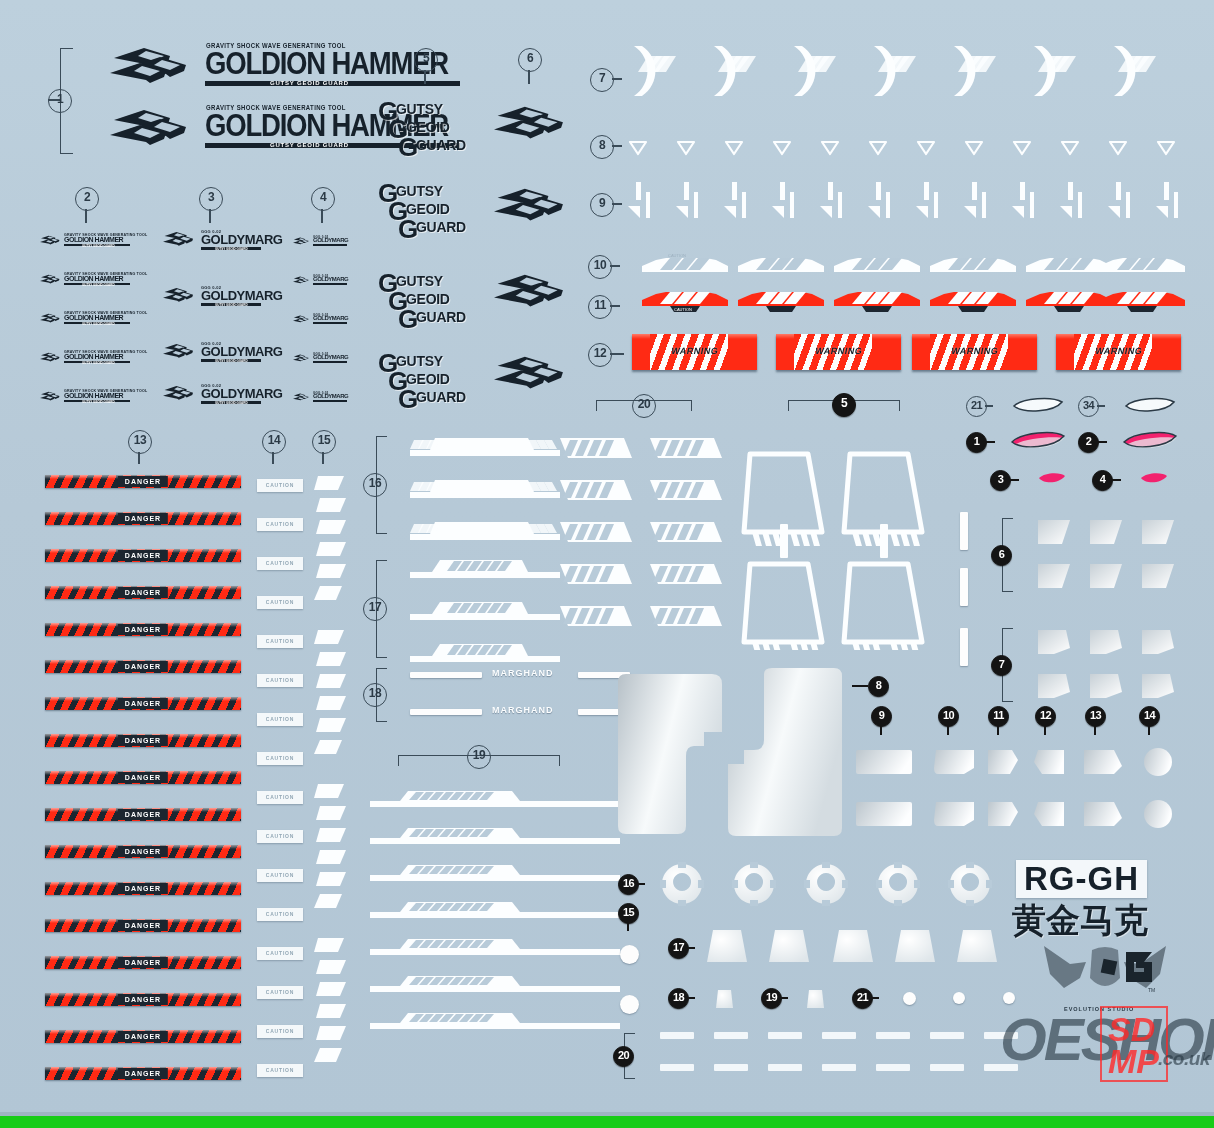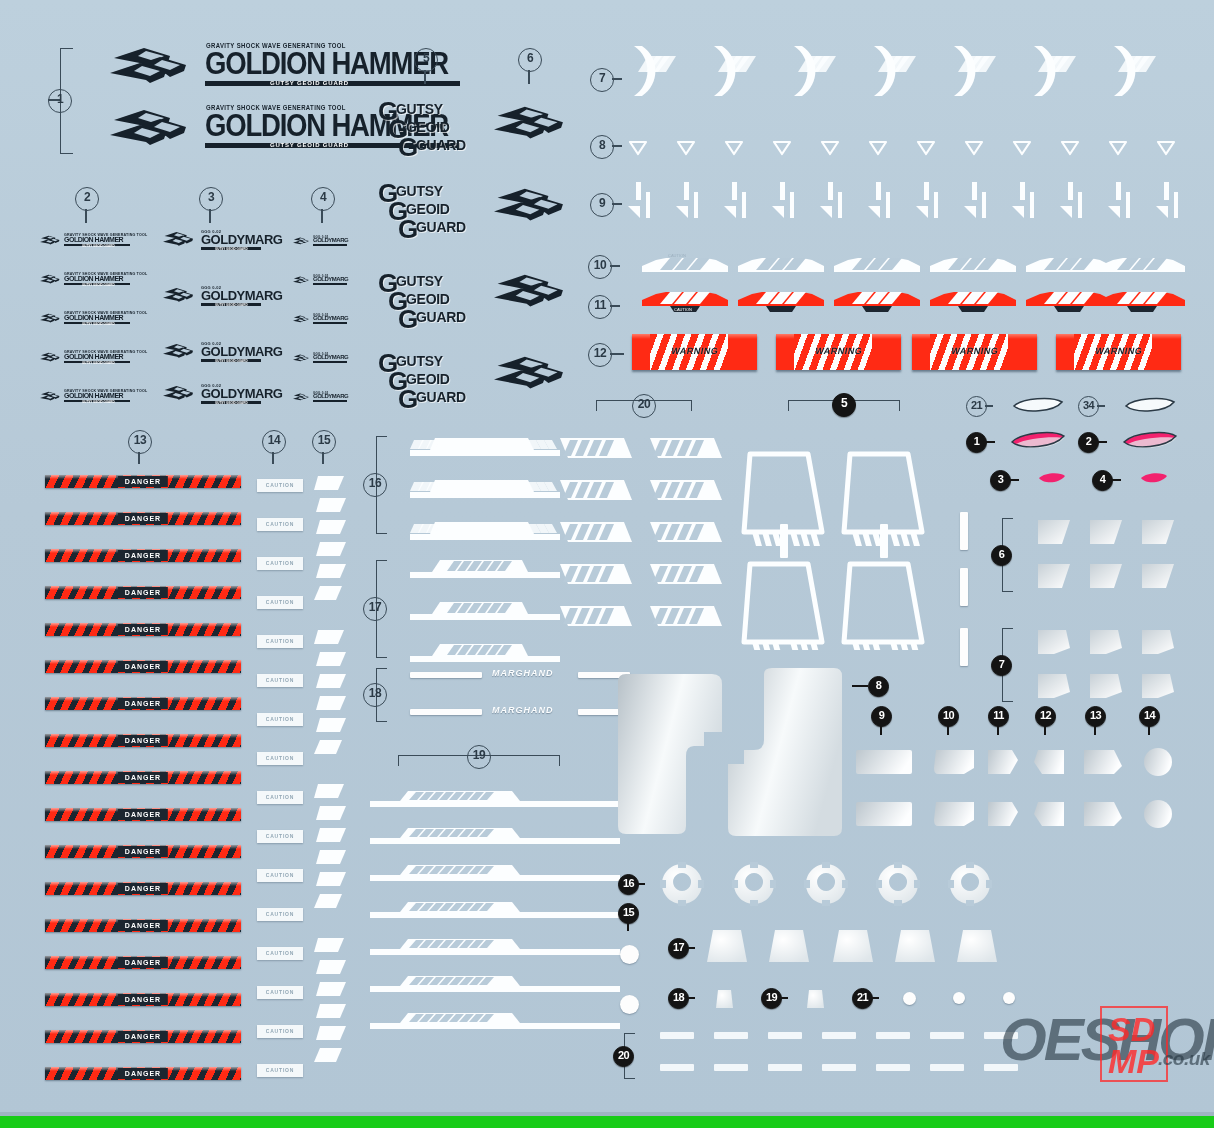--- a/index.html
+++ b/index.html
@@ -27,21 +27,21 @@
   .lead.v{width:1.6px;}
   .lead.h{height:1.6px;}
   .lead.dark{background:#141414;}
   .brk{position:absolute;border:1.6px solid #3a4b58;}
   .brk.left{border-right:none;border-top:1.6px solid #3a4b58;border-bottom:1.6px solid #3a4b58;}
   .brk.top{border-bottom:none;}
 
   
   .w{position:absolute;background:#fdfdfd;border-radius:1px;
      box-shadow:0 1px 1.5px rgba(40,60,80,.35);}
-  .blk{position:absolute;color:#16212b;font-weight:900;font-style:italic;}
+  .blk{position:absolute;color:#16212b;font-weight:900;}
 
   
   .gh{position:absolute;}
   .gh .gh-top{position:absolute;left:96px;top:0;font-size:6.5px;letter-spacing:.4px;
       color:#16212b;font-weight:700;white-space:nowrap;font-family:"Liberation Sans Narrow","Liberation Sans",sans-serif;
       transform:scaleX(.92);transform-origin:left top;}
   .gh .gh-main{position:absolute;left:95px;top:6px;font-size:27px;line-height:27px;
       font-weight:900;color:#16212b;white-space:nowrap;letter-spacing:-1.2px;
       transform:scaleX(1.02) scaleY(1.18);transform-origin:left top;}
   .gh .gh-bar{position:absolute;left:95px;top:39px;width:255px;height:5px;background:#16212b;}
@@ -1494,20 +1494,39 @@
           <rect x="54" y="34" width="34" height="7" rx="1"></rect>
         <rect x="108" y="34" width="34" height="7" rx="1"></rect>
           <rect x="162" y="34" width="34" height="7" rx="1"></rect>
         <rect x="216" y="34" width="34" height="7" rx="1"></rect>
           <rect x="270" y="34" width="34" height="7" rx="1"></rect>
         <rect x="324" y="34" width="34" height="7" rx="1"></rect>
       </g>
     </svg>
   </div>
 
+  <div class="rggh" style="left:1012px;top:860px;width:185px;height:160px;">
+    <div class="rg-t" style="left:4px;top:0;">RG-GH</div>
+    <div class="rg-cn" style="left:0;top:42px;">黄金马克</div>
+    <div style="position:absolute;left:28px;top:84px;">
+      <svg width="130" height="62" viewBox="0 0 130 62">
+        <g fill="#5b6a76">
+          <path d="M4 2 L30 20 L46 18 L40 34 L24 44 L10 30 Z" opacity=".85"></path>
+          <path d="M126 2 L100 20 L84 18 L90 34 L106 44 L120 30 Z" opacity=".85"></path>
+          <path d="M52 6 Q65 0 78 6 L80 34 Q65 50 50 34 Z" opacity=".75"></path>
+        </g>
+        <g fill="#1a242c">
+          <path d="M86 8 L112 8 L104 18 L94 18 L94 28 L104 28 L104 24 L96 24 L96 18 L112 18 L112 38 L86 38 Z"></path>
+          <rect x="62" y="16" width="14" height="14" transform="rotate(12 69 23)"></rect>
+        </g>
+        <text x="108" y="48" font-size="5" fill="#2a3a46" font-family="Liberation Sans, sans-serif">TM</text>
+      </svg>
+    </div>
+    <div class="rg-es" style="left:52px;top:146px;">EVOLUTION STUDIO</div>
+  </div>
 
   <div class="wm" style="left:1000px;top:1010px;width:210px;height:80px;">
     <div class="oe" style="left:0;top:0;">OESHOP</div>
     <div class="box" style="left:100px;top:-4px;width:64px;height:72px;"></div>
     <div class="bl" style="left:108px;top:2px;">SD</div>
     <div class="bl" style="left:108px;top:34px;">MP</div>
     <div class="couk" style="left:158px;top:38px;">.co.uk</div>
   </div>
 
   <div class="greenbar-shade"></div>

